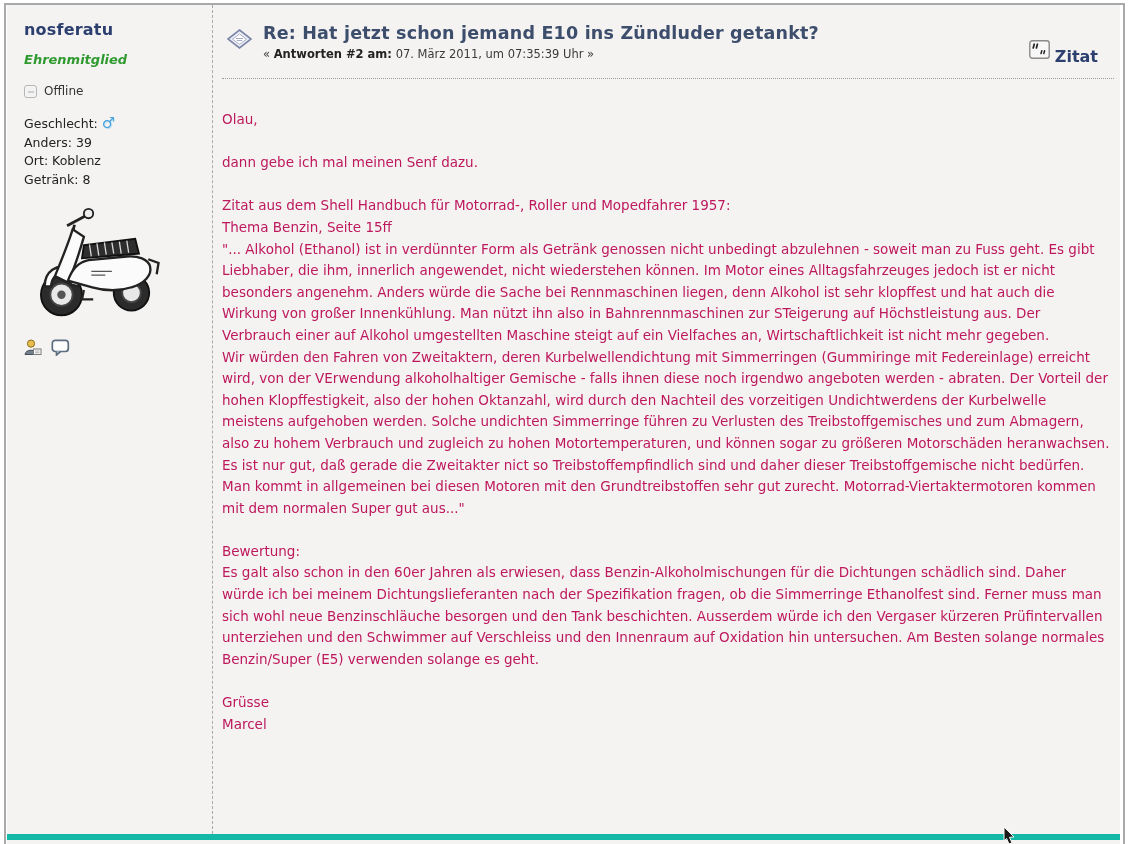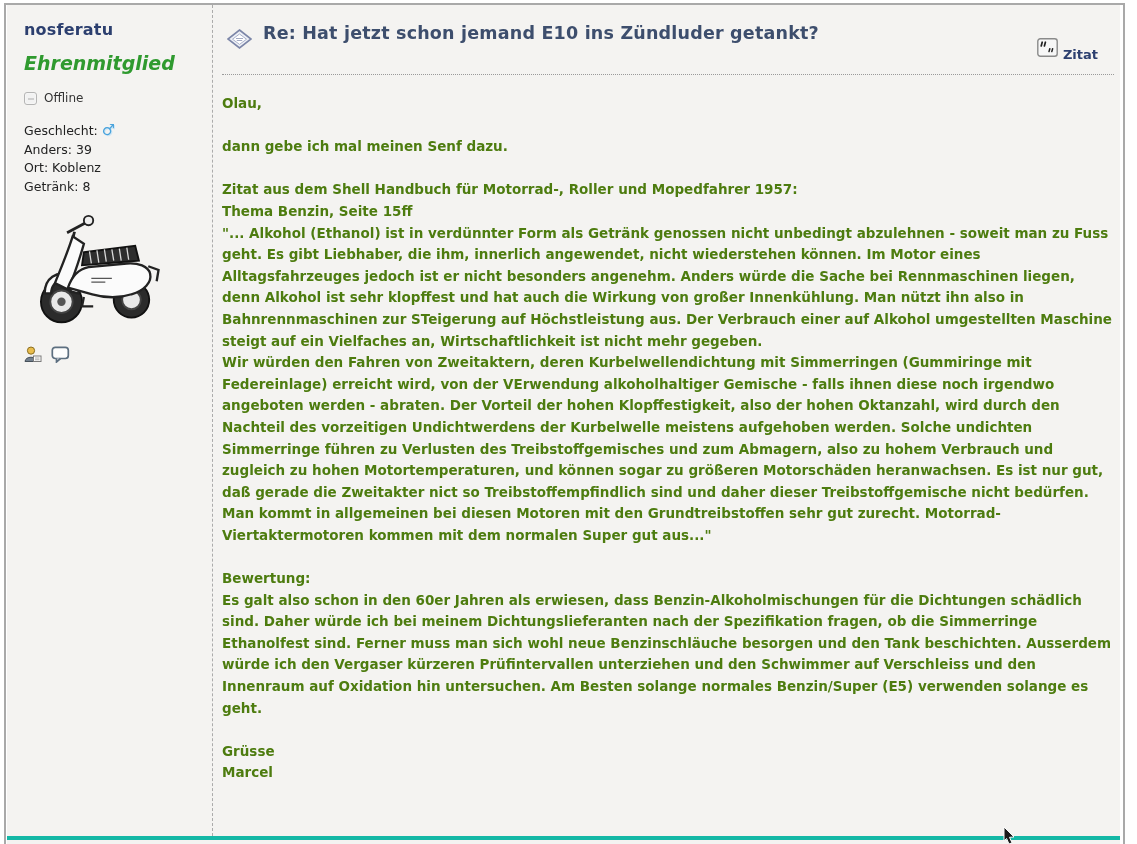--- a/index.html
+++ b/index.html
@@ -1,27 +1,27 @@
 <!DOCTYPE html>
 <html><head>
 <meta charset="utf-8">
 <style>
   * { margin:0; padding:0; box-sizing:border-box; }
   html,body { width:1137px; height:844px; background:#ffffff; overflow:hidden;
               font-family:"DejaVu Sans","Liberation Sans",sans-serif; }
   .frame { position:absolute; left:4px; top:3px; width:1121px; height:841px;
            border:2px solid #a9a9a9; border-bottom:none; background:#ffffff; }
   .content { margin:0 3px 0 1px; background:#f4f3f1; height:839px; }
-  .post-row { display:flex; height:835px; border-bottom:4px solid #14b8a6; }
+  .post-row { display:flex; height:835px; border-bottom:6px solid #14b8a6; }
 
   
   .profile-col { width:206px; flex:0 0 206px; padding:15px 6px 0 17px;
                  border-right:1px dashed #ababab; }
   .username { font-size:16px; font-weight:bold; color:#2c3f6f; letter-spacing:.2px; }
-  .membergroup { margin-top:13px; font-size:19px; font-weight:bold; font-style:italic; color:#2f9a2f; }
+  .membergroup { margin-top:13px; font-size:13px; font-weight:bold; font-style:italic; color:#2f9a2f; }
   .offline-row { margin-top:17px; display:flex; align-items:center; gap:7px;
                  font-size:12px; color:#333; }
   .offline-dot { width:13px; height:13px; background:#f2f2f2; border:1px solid #b5b5b5;
                  border-radius:3px; position:relative; box-shadow:inset 0 0 2px #fff; }
   .offline-dot::after { content:""; position:absolute; left:3px; top:5px; width:6px; height:2px;
                  background:#cfcfcf; }
   .fields { margin-top:16px; font-size:12.5px; color:#222; line-height:18.5px; }
   .field-row { white-space:nowrap; }
   .male-glyph { color:#4aa3dc; font-size:15px; font-weight:bold; text-shadow:1px 1px 0 #cfe6f5; }
   .avatar-box { margin-top:16px; margin-left:2px; }
@@ -32,23 +32,23 @@
   .post-col { flex:1 1 auto; padding:12px 6px 0 9px; position:relative; }
   .post-header { display:flex; align-items:flex-start; padding:6px 4px 12px 3px;
                  border-bottom:1px dotted #9a9a9a; }
   .post-icon-wrap { margin:6px 11px 0 2px; line-height:0; }
   .titles { flex:1 1 auto; }
   .post-title { font-size:17.5px; font-weight:bold; color:#3d4e6d; letter-spacing:.2px; }
   .reply-line { margin-top:4px; font-size:11.5px; color:#3a3a3a; }
   .reply-line b { color:#222; }
   .quote-btn { display:flex; align-items:center; gap:5px; margin:10px 12px 0 10px;
                cursor:pointer; white-space:nowrap; }
-  .quote-btn .lbl { font-size:13px; font-weight:bold; color:#2c3f6f;margin-top:14px; }
-  .post-body { margin-top:18px; padding-right:2px; font-size:13.5px; line-height:21.6px;
-               color:#4d7c0f; white-space:pre-wrap;font-weight:bold; }
+  .quote-btn .lbl { font-size:16px; font-weight:bold; color:#2c3f6f;margin-top:14px; }
+  .post-body { margin-top:30px; padding-right:2px; font-size:13.5px; line-height:21.6px;
+               color:#be185d; white-space:pre-wrap; }
 
   .cursor { position:absolute; left:1003px; top:827px; }
 </style>
 </head>
 <body>
 
 <div class="frame">
   <div class="content">
     <div class="post-row">
 
@@ -132,20 +132,26 @@
         <div class="post-header">
           <span class="post-icon-wrap">
             <svg width="25" height="21" viewBox="0 0 25 21">
               <path d="M12.5 1 L24 10 L12.5 19 L1 10 Z" fill="#eef0f6" stroke="#7c86a8" stroke-width="1.6"></path>
               <path d="M12.5 5 L19.5 10.2 L12.5 15.4 L5.5 10.2 Z" fill="#ffffff" stroke="#aab2cc" stroke-width="1"></path>
               <path d="M9 9.5 L16 9.5 M9.8 11.5 L15.2 11.5" stroke="#9aa2bd" stroke-width="0.9"></path>
             </svg>
           </span>
           <div class="titles">
             <div class="post-title">Re: Hat jetzt schon jemand E10 ins Zündluder getankt?</div>
+            <div class="reply-line">
+              <span>«</span>
+              <b>Antworten #2 am:</b>
+              <span>07. März 2011, um 07:35:39 Uhr</span>
+              <span>»</span>
+            </div>
           </div>
           <div class="quote-btn">
             <svg width="21" height="19" viewBox="0 0 21 19">
               <rect x="0.8" y="0.8" width="19.4" height="17.4" rx="2.5" fill="#f7f7f7" stroke="#8a8a8a" stroke-width="1.4"></rect>
               <path d="M5.2 4.2 L4.2 8 M8.4 4.2 L7.4 8" stroke="#222" stroke-width="1.7" stroke-linecap="round"></path>
               <path d="M12.8 10.8 L12 13.6 M15.6 10.8 L14.8 13.6" stroke="#222" stroke-width="1.5" stroke-linecap="round"></path>
             </svg>
             <span class="lbl">Zitat</span>
           </div>
         </div>

